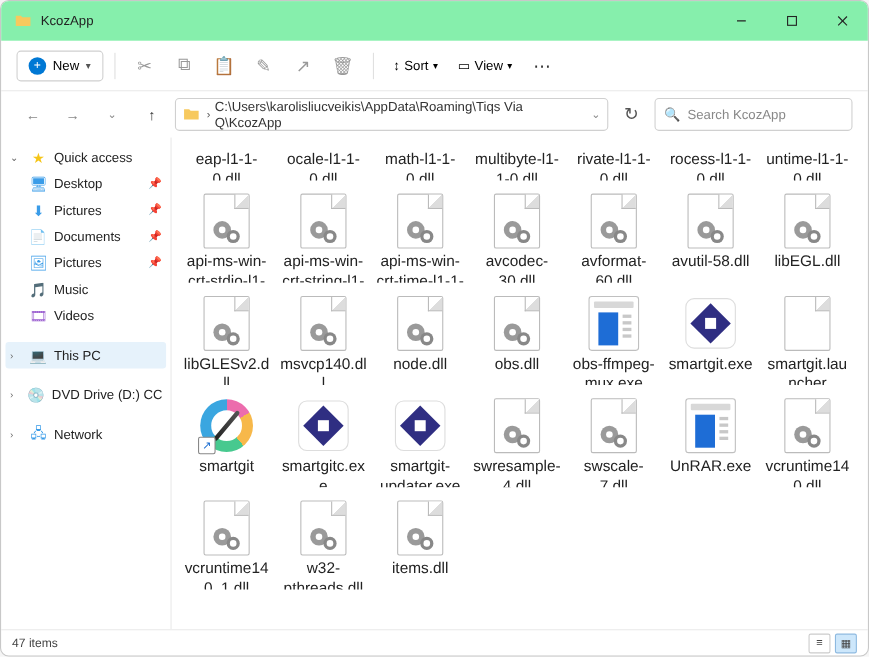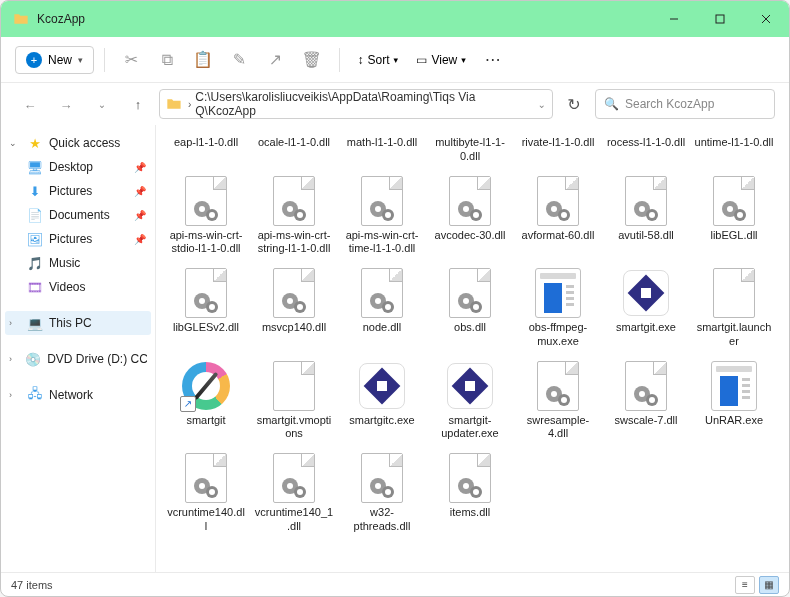--- a/index.html
+++ b/index.html
@@ -29,21 +29,21 @@
 .nav-item { display:flex; align-items:center; gap:6px; padding:4px 4px; font-size:12px; color:#222; border-radius:3px; cursor:pointer; }
 .nav-item.selected { background:#e6f2fb; }
 .nav-item .chev { width:12px; color:#666; font-size:9px; }
 .nav-item .pin { margin-left:auto; color:#888; font-size:10px; }
 .nav-item .nic { width:16px; height:16px; display:flex; align-items:center; justify-content:center; font-size:13px; }
 .nav-spacer { height:12px; }
 .content { flex:1; overflow:auto; padding:8px 4px 8px 8px; }
 .grid { display:grid; grid-template-columns:repeat(7, 84px); gap:4px 4px; }
 .file { display:flex; flex-direction:column; align-items:center; padding:4px 2px; cursor:pointer; border-radius:3px; }
 .file .ficon { width:50px; height:50px; display:flex; align-items:center; justify-content:center; }
-.file .flabel { font-size:11px; color:#222; text-align:center; line-height:1.25; margin-top:3px; word-break:break-word; max-height:28px; overflow:hidden; }
+.file .flabel { font-size:14px; color:#222; text-align:center; line-height:1.25; margin-top:3px; word-break:break-word; max-height:28px; overflow:hidden; }
 .file.toprow { padding-top:0; }
 .status { height:24px; border-top:1px solid #eaeaea; display:flex; align-items:center; padding:0 10px; font-size:11px; color:#444; }
 .view-toggles { margin-left:auto; display:flex; gap:4px; }
 .view-toggles div { width:20px; height:18px; border:1px solid #ccc; border-radius:2px; display:flex; align-items:center; justify-content:center; font-size:10px; }
 .view-toggles .active { background:#cde7fb; border-color:#8db9e0; }
 
 .sheet { width:42px; height:50px; background:#fff; border:1px solid #bbb; border-radius:2px; position:relative; }
 .sheet::before { content:""; position:absolute; right:0; top:0; width:12px; height:12px; background:linear-gradient(135deg,#fff 0 50%, #ddd 50% 100%); border-left:1px solid #bbb; border-bottom:1px solid #bbb; }
 .gears { position:absolute; left:8px; bottom:8px; }
 .gear { width:16px; height:16px; border-radius:50%; background:#9a9a9a; position:relative; }
@@ -382,26 +382,20 @@
             <div class="ficon">
               <div class="smartgit-shortcut">
                 <div class="pen"></div>
                 <div class="shortcut-arrow">↗</div>
               </div>
             </div>
             <div class="flabel">smartgit</div>
           </div>
           <div class="file">
             <div class="ficon">
-              <div class="sheet"></div>
-            </div>
-            <div class="flabel">smartgit.vmoptions</div>
-          </div>
-          <div class="file">
-            <div class="ficon">
               <div class="smartgit-ico">
                 <div class="diamond" style="position:relative"></div>
               </div>
             </div>
             <div class="flabel">smartgitc.exe</div>
           </div>
           <div class="file">
             <div class="ficon">
               <div class="smartgit-ico">
                 <div class="diamond" style="position:relative"></div>

